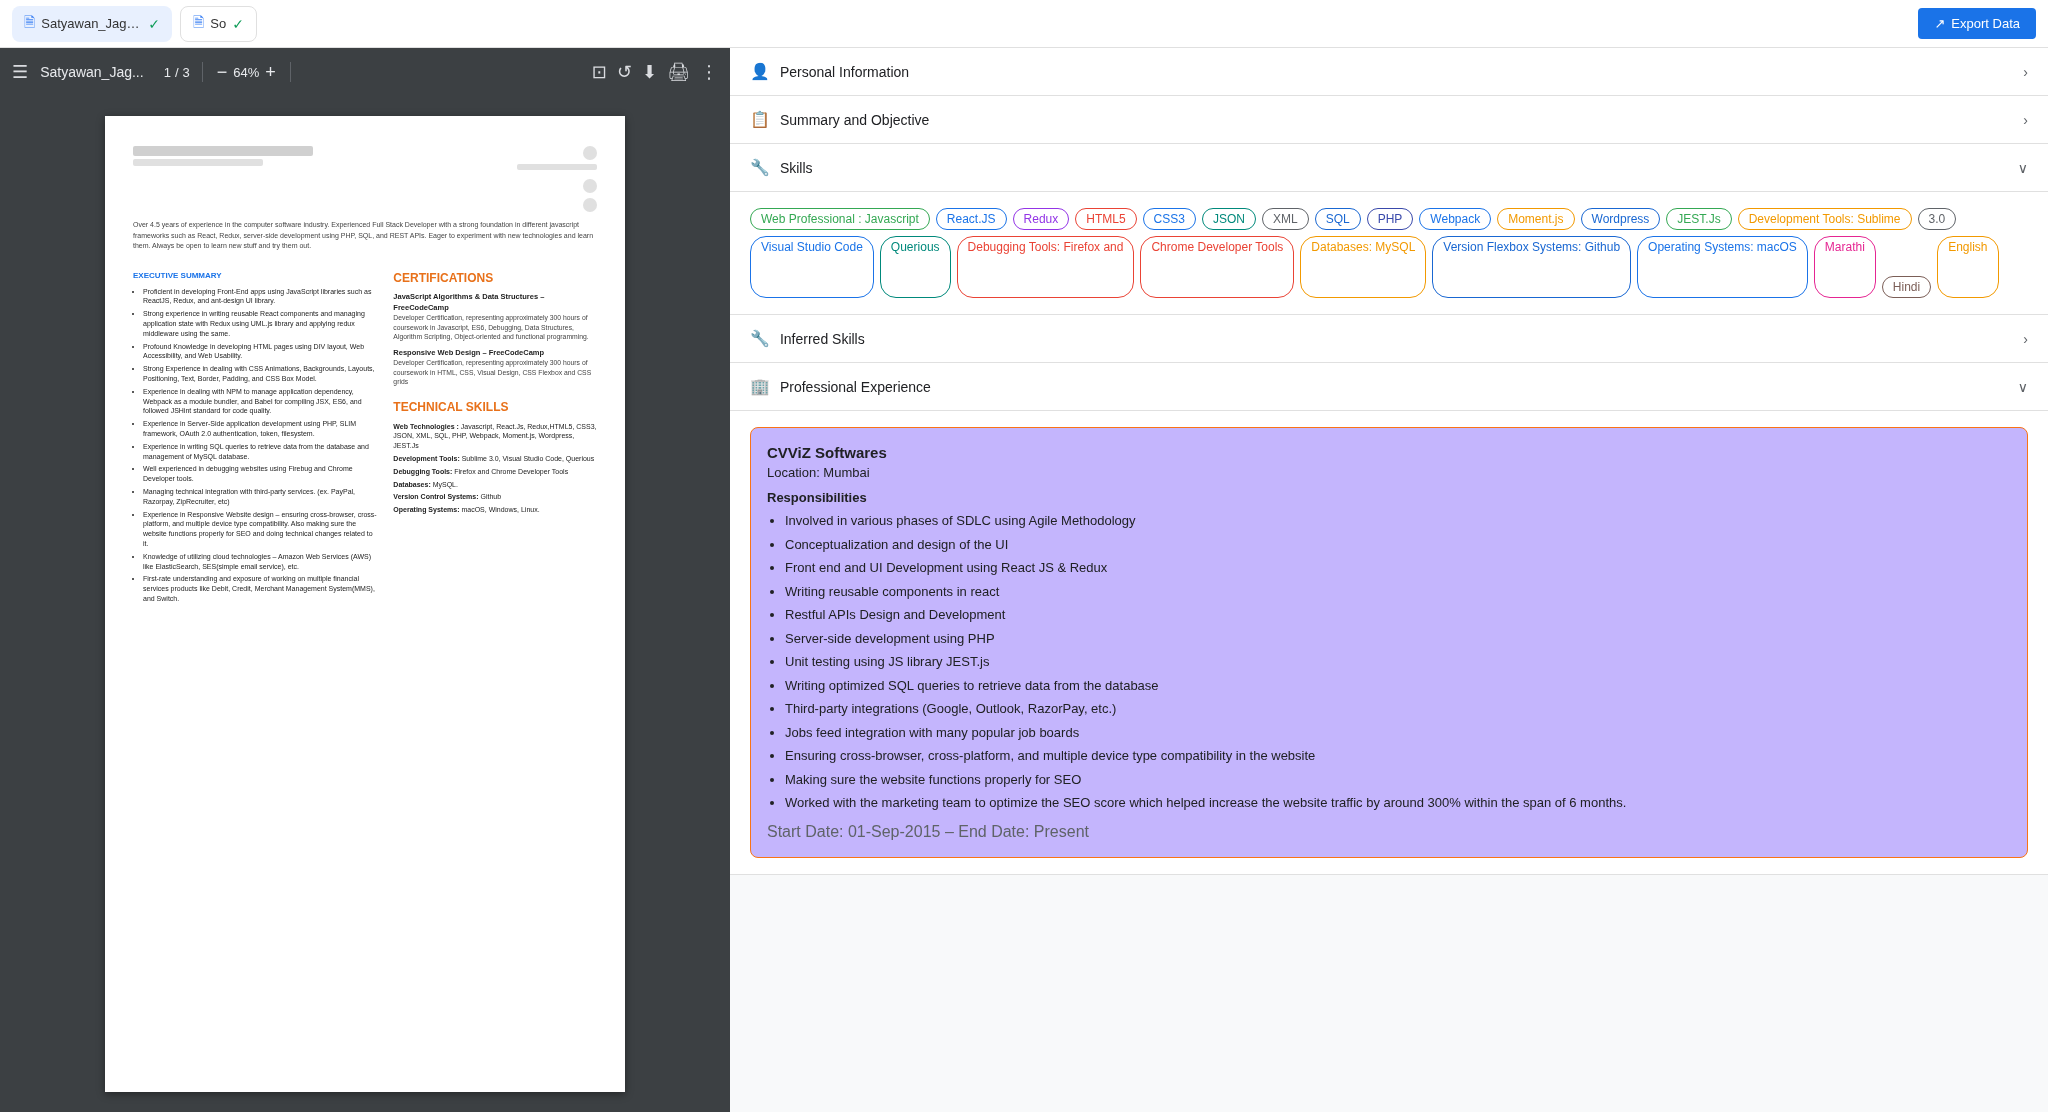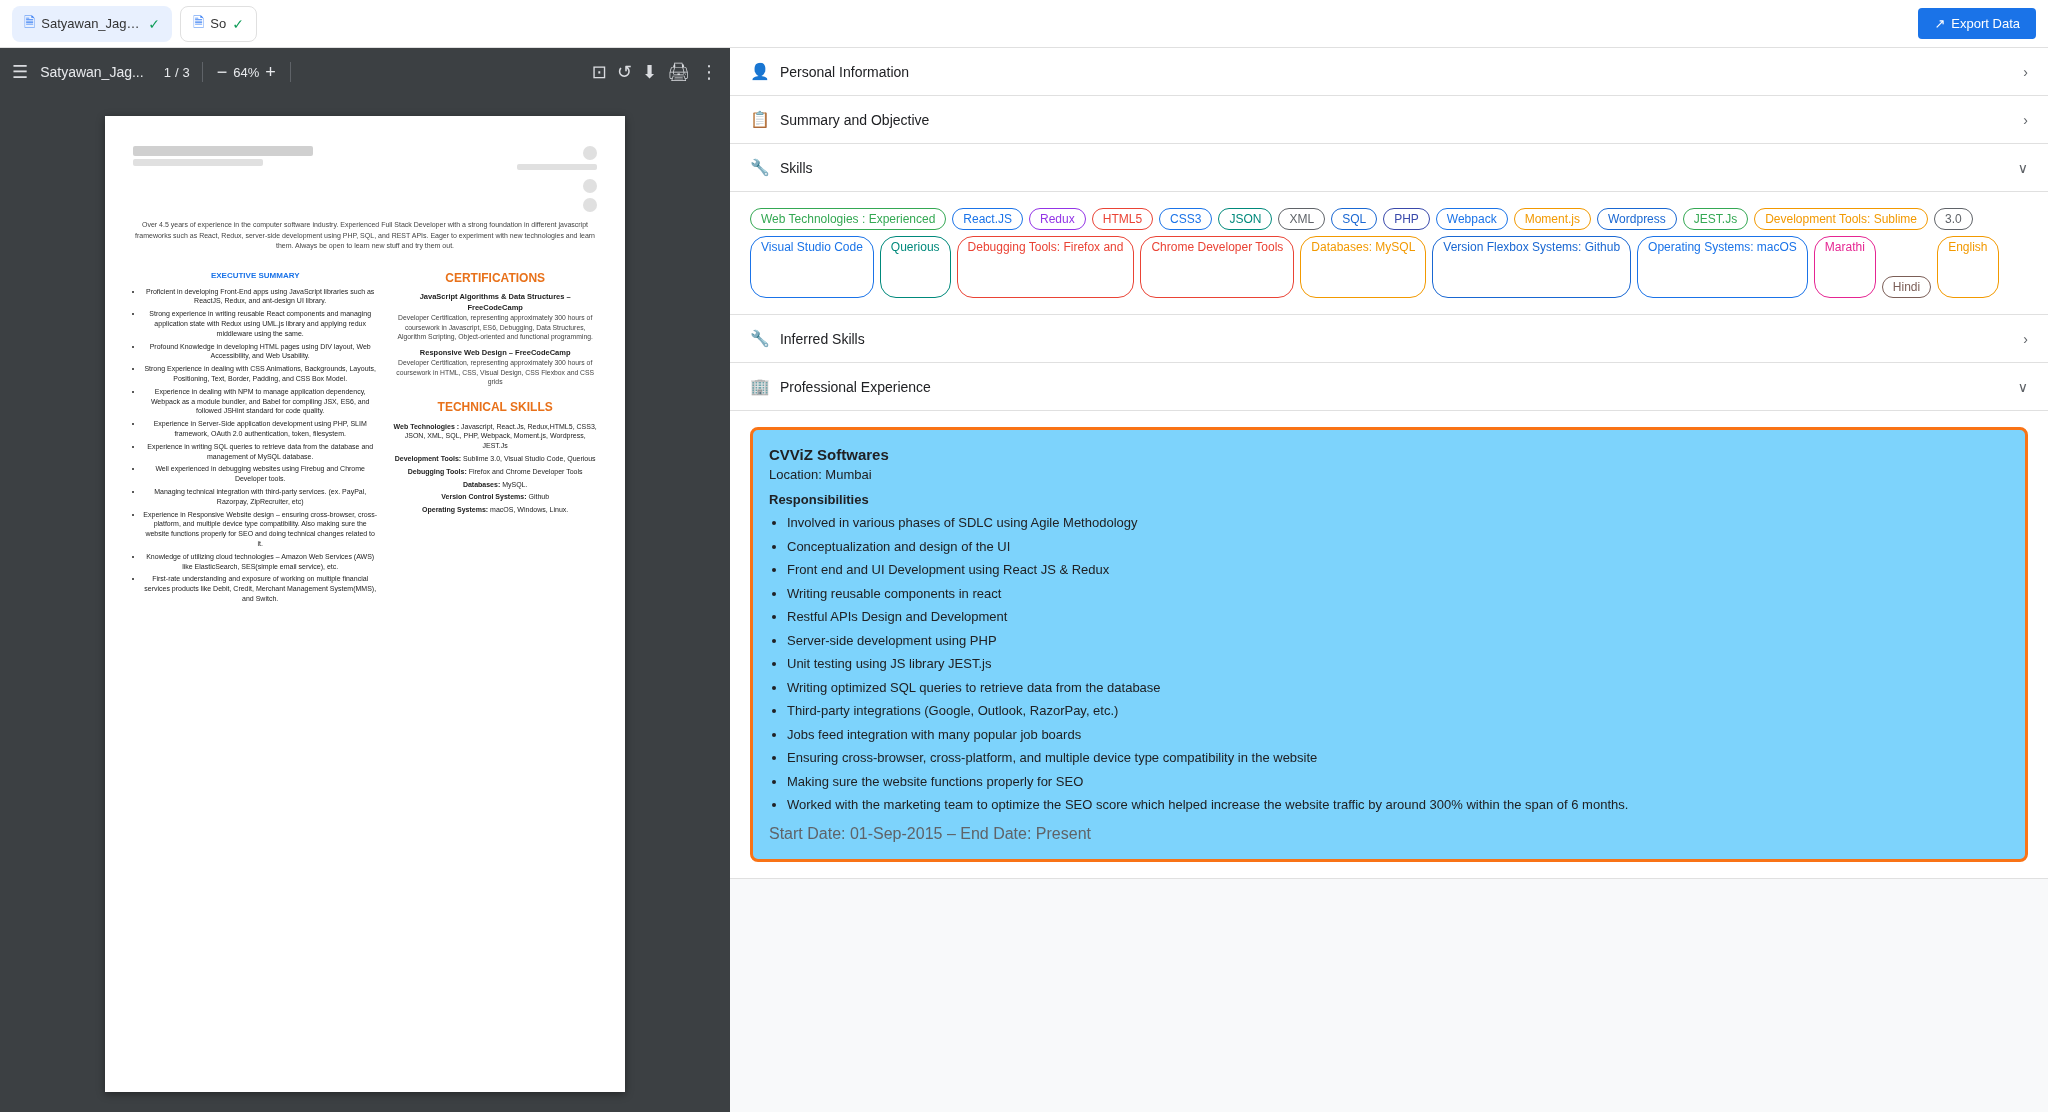--- a/index.html
+++ b/index.html
@@ -38,21 +38,21 @@
     .pdf-toolbar .menu-icon, .pdf-toolbar .more-icon { cursor: pointer; font-size: 18px; color: #dadce0; }
     .pdf-title { font-size: 14px; color: #e8eaed; margin-left: 4px; }
     .pdf-page-nav { display: flex; align-items: center; gap: 4px; margin-left: 12px; }
     .pdf-page-nav span { color: #e8eaed; font-size: 13px; }
     .pdf-sep { width: 1px; height: 20px; background: #5f6368; margin: 0 4px; }
     .pdf-zoom { display: flex; align-items: center; gap: 4px; }
     .pdf-zoom span { color: #e8eaed; font-size: 13px; }
     .pdf-zoom button { background: none; border: none; color: #e8eaed; font-size: 18px; cursor: pointer; padding: 0 2px; }
     .pdf-actions { display: flex; align-items: center; gap: 10px; margin-left: auto; color: #dadce0; font-size: 18px; }
     .pdf-actions span { cursor: pointer; }
-    .pdf-content { flex: 1; overflow-y: auto; display: flex; justify-content: center; padding: 20px; text-align: center; }
+    .pdf-content { flex: 1; overflow-y: auto; display: flex; justify-content: center; padding: 20px; }
     .pdf-page {
       background: #fff; width: 520px; min-height: 740px; padding: 30px 28px;
       box-shadow: 0 2px 8px rgba(0,0,0,0.4); font-size: 7.5px; color: #222; line-height: 1.4;
     }
     .resume-summary { font-size: 7px; color: #444; line-height: 1.5; margin-bottom: 10px; }
     .resume-cols { display: flex; gap: 16px; }
     .resume-left { flex: 1.2; }
     .resume-right { flex: 1; }
     .section-title { font-size: 8px; font-weight: 700; color: #1a73e8; text-transform: uppercase; margin-bottom: 6px; margin-top: 8px; }
     .section-title-right { font-size: 12px; font-weight: 700; color: #e8711a; text-transform: uppercase; margin-bottom: 6px; margin-top: 8px; }
@@ -89,21 +89,21 @@
     .tag-teal { border-color: #00897b; color: #00897b; }
     .tag-orange { border-color: #f29900; color: #f29900; }
     .tag-darkblue { border-color: #1967d2; color: #1967d2; }
     .tag-gray { border-color: #5f6368; color: #5f6368; }
     .tag-pink { border-color: #e52592; color: #e52592; }
     .tag-brown { border-color: #7b5e57; color: #7b5e57; margin-top: 40px; }
     .tag-indigo { border-color: #3949ab; color: #3949ab; }
 
     
     .exp-expanded { background: #fff; border-bottom: 1px solid #e0e0e0; padding: 16px 20px; }
-    .exp-card { background: #7dd3fc; border: 3px solid #f97316; border-radius: 8px; padding: 16px; }
+    .exp-card { background: #c4b5fd; border: 1px solid #f97316; border-radius: 8px; padding: 16px; }
     .exp-company { font-size: 15px; font-weight: 600; color: #202124; }
     .exp-title { font-size: 13px; color: #5f6368; margin-top: 2px; }
     .exp-location { font-size: 13px; color: #202124; margin-top: 4px; }
     .exp-responsibilities { font-size: 13px; font-weight: 600; color: #202124; margin: 10px 0 6px; }
     .exp-list { list-style: disc; padding-left: 18px; }
     .exp-list li { font-size: 13px; color: #202124; margin-bottom: 4px; line-height: 1.5; }
     .exp-dates { font-size: 16px; color: #5f6368; margin-top: 10px; }
 
     ::-webkit-scrollbar { width: 6px; }
     ::-webkit-scrollbar-thumb { background: #c0c0c0; border-radius: 3px; }
@@ -231,21 +231,21 @@
 
     <div class="section-row">
       <div class="section-row-left">
         <span class="icon">🔧</span>
         <span>Skills</span>
       </div>
       <span class="chevron">∨</span>
     </div>
     <div class="skills-expanded">
       <div class="skills-tags" id="skills-tags-container">
-      <span class="tag tag-green">Web Technologies : Experienced</span>
+      <span class="tag tag-green">Web Professional : Javascript</span>
           <span class="tag tag-blue">React.JS</span>
           <span class="tag tag-purple">Redux</span>
           <span class="tag tag-red">HTML5</span>
           <span class="tag tag-blue">CSS3</span>
           <span class="tag tag-teal">JSON</span>
           <span class="tag tag-gray">XML</span>
           <span class="tag tag-darkblue">SQL</span>
           <span class="tag tag-indigo">PHP</span>
           <span class="tag tag-blue">Webpack</span>
           <span class="tag tag-orange">Moment.js</span>

